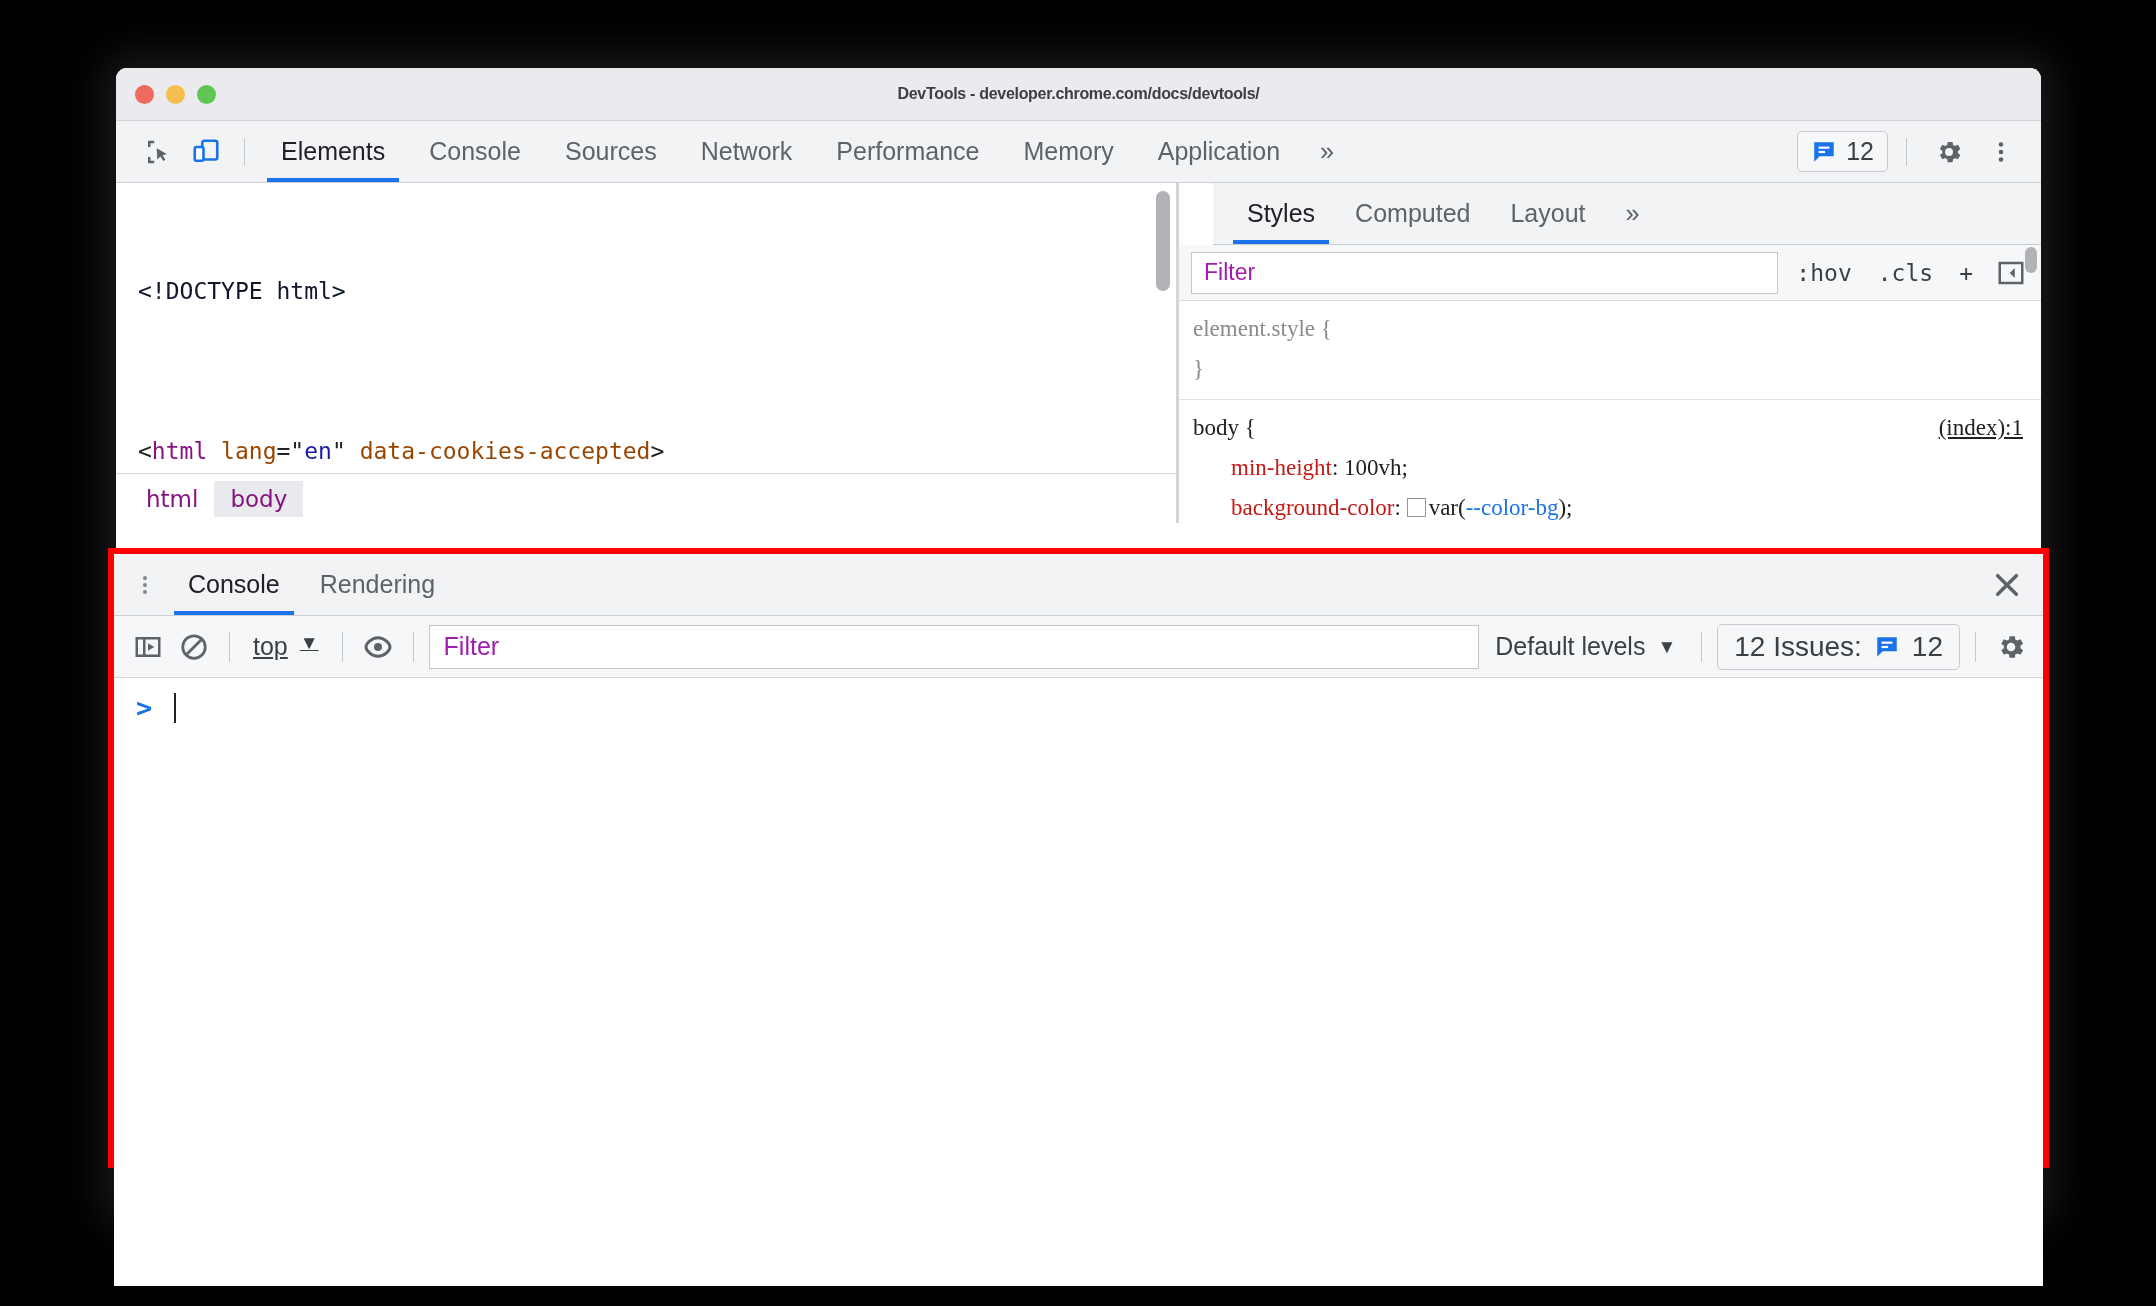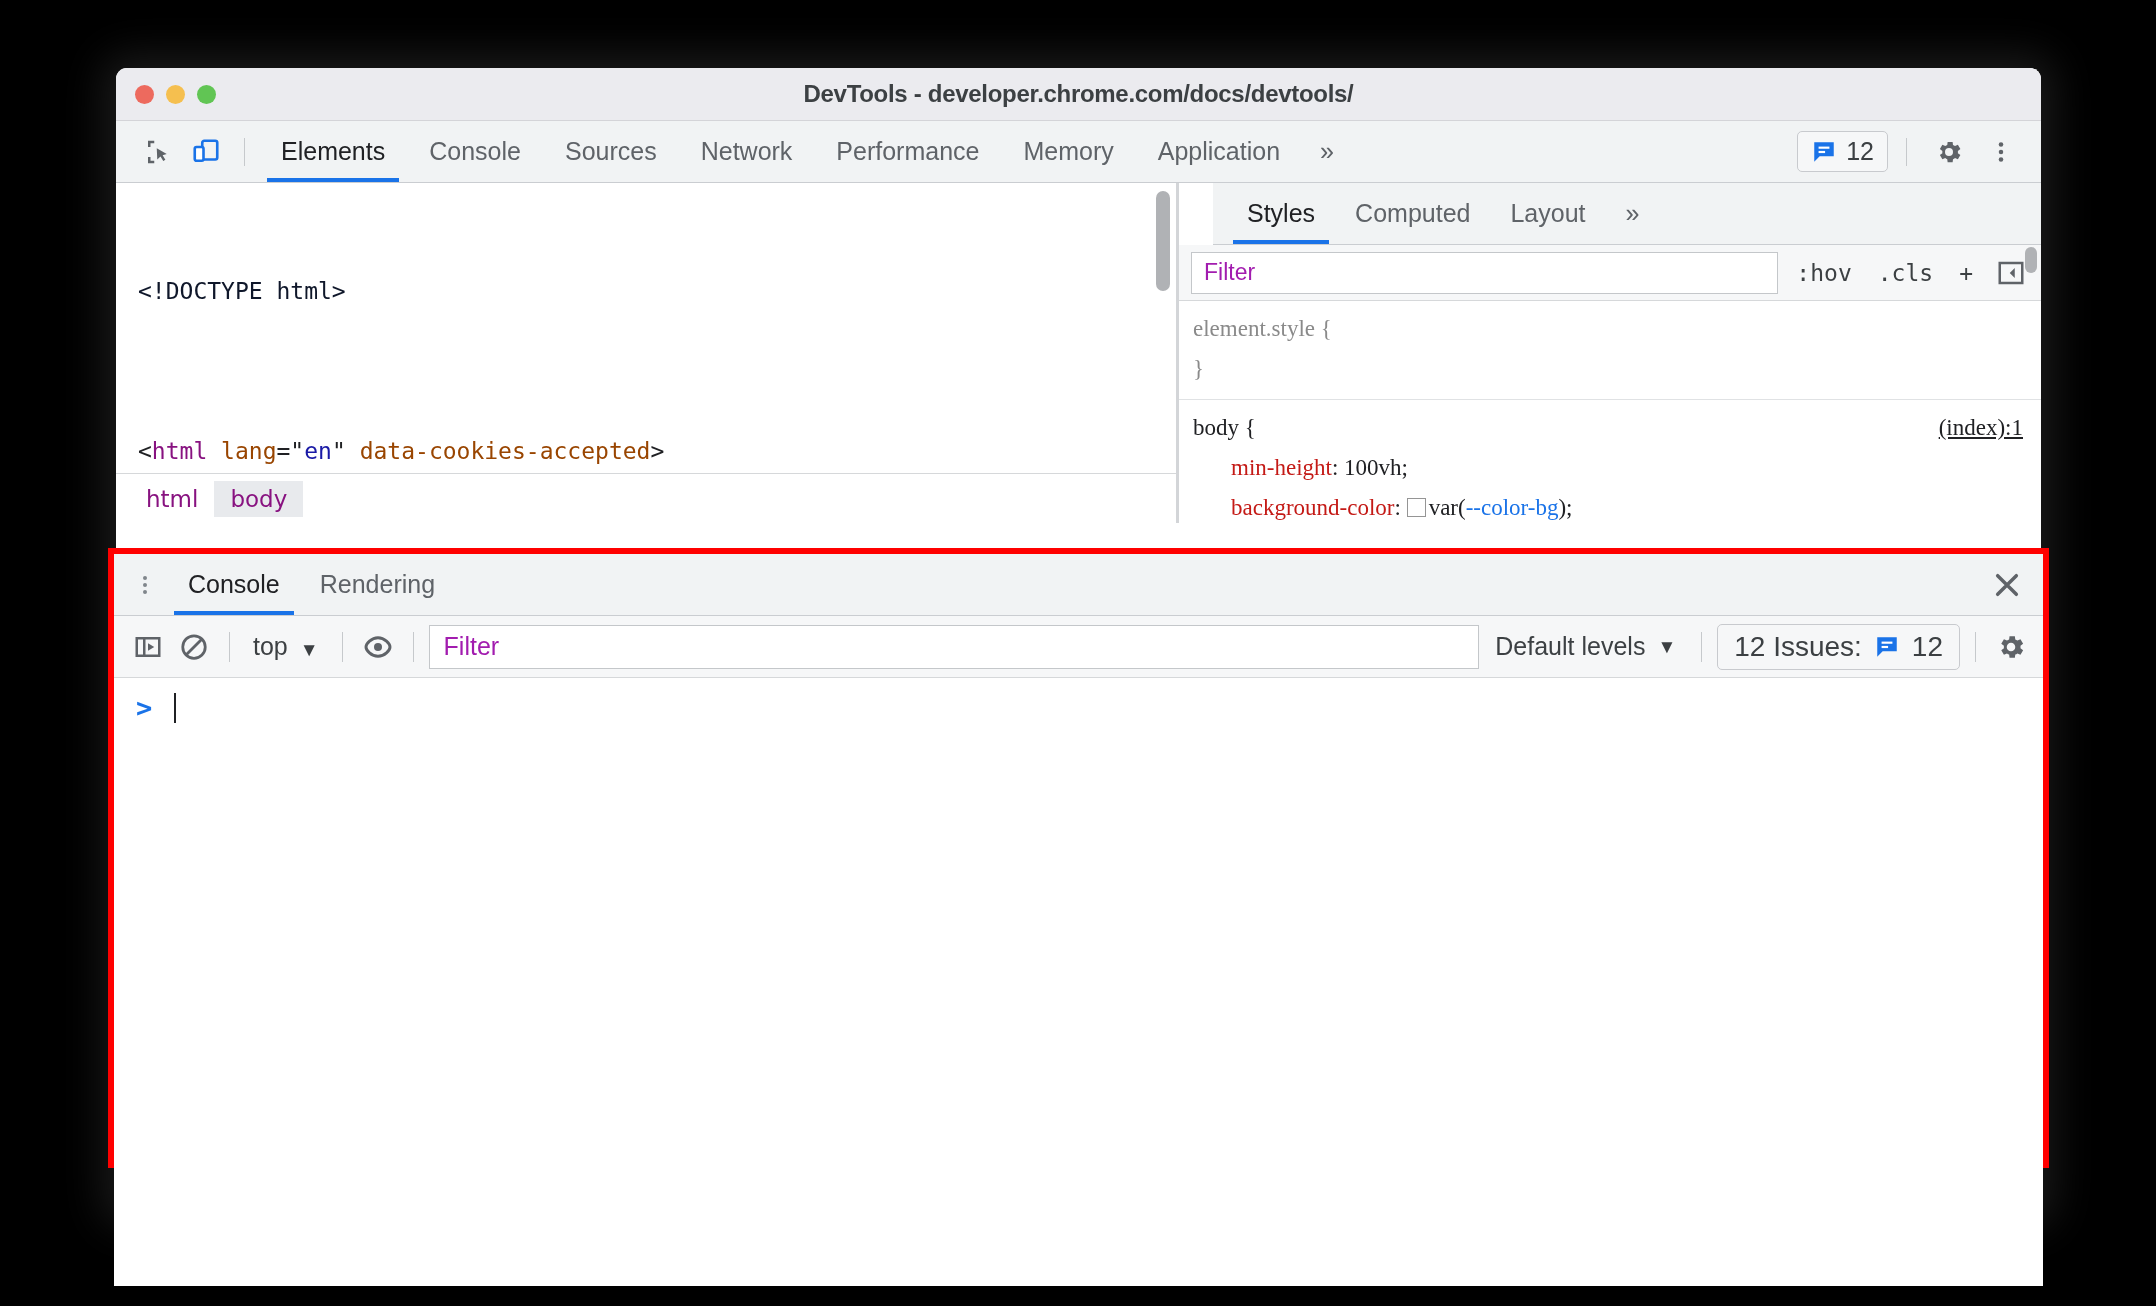--- a/index.html
+++ b/index.html
@@ -21,21 +21,21 @@
   .titlebar {
     height: 53px; background: #ebebef;
     border-bottom: 1px solid #d4d4d8;
     display: flex; align-items: center; position: relative;
   }
   .traffic { display:flex; gap:12px; padding-left: 19px; }
   .dot { width: 19px; height: 19px; border-radius: 50%; }
   .dot.red{background:#ed6a5e;} .dot.yellow{background:#f5bf4f;} .dot.green{background:#61c554;}
   .win-title {
     position: absolute; left: 0; right: 0; text-align: center;
-    font-size: 24px; font-weight: bold; color: #3c4043;
+    font-size: 16px; font-weight: bold; color: #3c4043;
     letter-spacing: -0.3px;
   }
 
   
   .toolbar {
     height: 62px; background: #f1f3f4;
     border-bottom: 1px solid #cacdd1;
     display: flex; align-items: center; padding: 0 16px 0 18px;
   }
   .tb-icon { width: 48px; height: 44px; display:flex; align-items:center; justify-content:center; cursor:pointer; }
@@ -163,22 +163,22 @@
     content:""; position:absolute; left:6px; right:6px; bottom:0; height:4px; background:#1a73e8;
   }
   .drawer-close { margin-left:auto; width: 72px; display:flex; align-items:center; justify-content:center; cursor:pointer; }
 
   .console-toolbar {
     height: 62px; background:#f6f7f8; border-bottom: 1px solid #d6d8da;
     display:flex; align-items:center; gap: 6px; padding: 0 12px 0 14px;
   }
   .c-sep { width:1px; height: 30px; background:#c6c9cc; margin: 0 9px; }
   .ctx-select {
-    display:flex; align-items:flex-end; gap:12px; font-size:25px; color:#3c4043;
-    padding: 0 8px; cursor:pointer;
+    display:flex; align-items:flex-start; gap:12px; font-size:25px; color:#3c4043;
+    padding: 0 8px; cursor:pointer;text-decoration:underline;
   }
   .console-filter {
     flex: 1; height: 44px; background:#fff; border:1px solid #c4c7ca;
     display:flex; align-items:center; padding: 0 14px; font-size:25px; color:#80868b;
   }
   .levels {
     display:flex; align-items:center; gap: 12px; font-size:25px; color:#3c4043;
     padding: 0 10px; cursor:pointer; white-space:nowrap;
   }
   .issues-btn {

